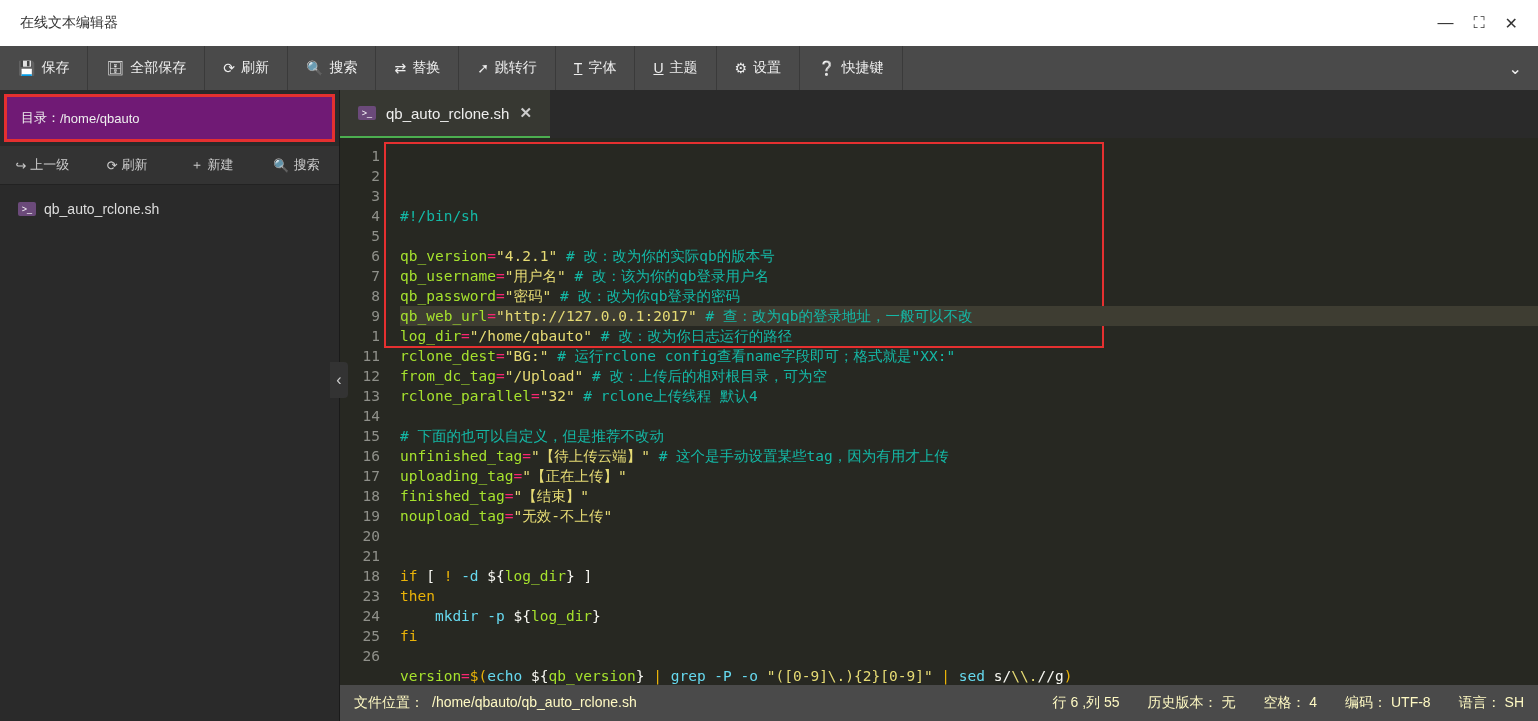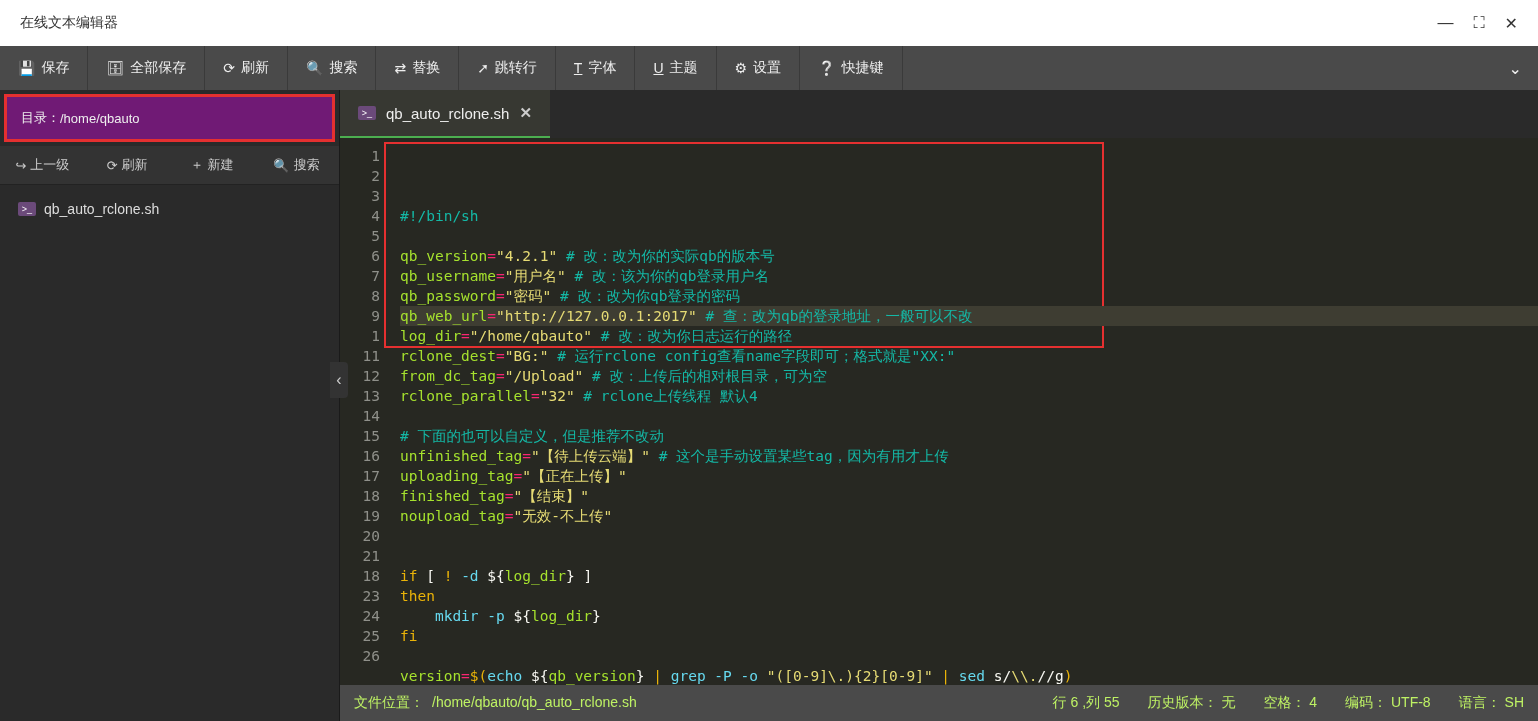--- a/index.html
+++ b/index.html
@@ -189,21 +189,21 @@
 .tok-cmt { color: #14b8a6; }
 .tok-kw  { color: #eab308; }
 .tok-fn  { color: #66d9ef; }
 .tok-pl  { color: #f8f8f2; }
 
 .statusbar {
   height: 36px;
   background: #4a4a4a;
   display: flex;
   align-items: center;
-  color: #bef264;
+  color: #fef9c3;
   font-size: 14px;
   padding: 0 14px;
   gap: 28px;
 }
 .statusbar .sb-left { display: flex; gap: 8px; }
 .statusbar .sb-spacer { flex: 1; }
 .sb-item { white-space: nowrap; }
 </style>
 </head>
 <body>

